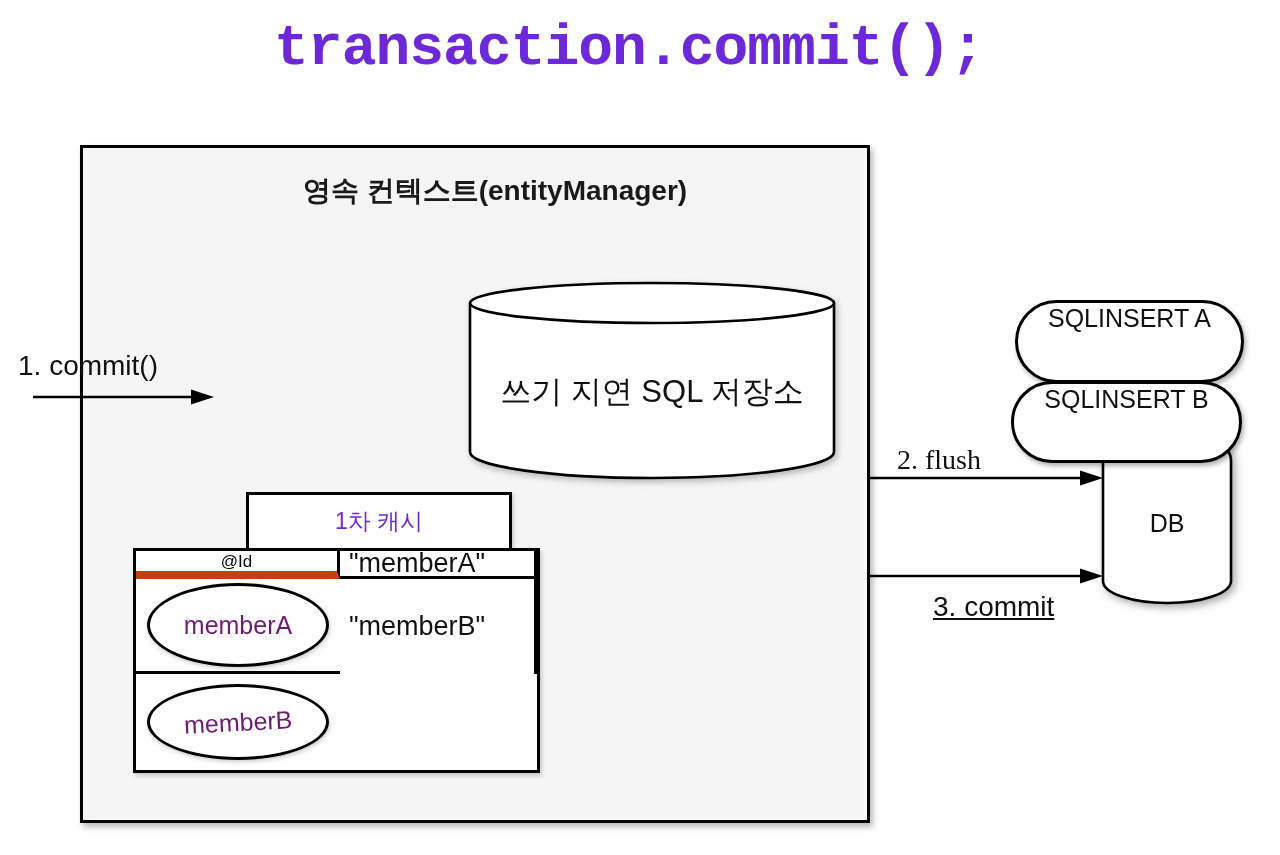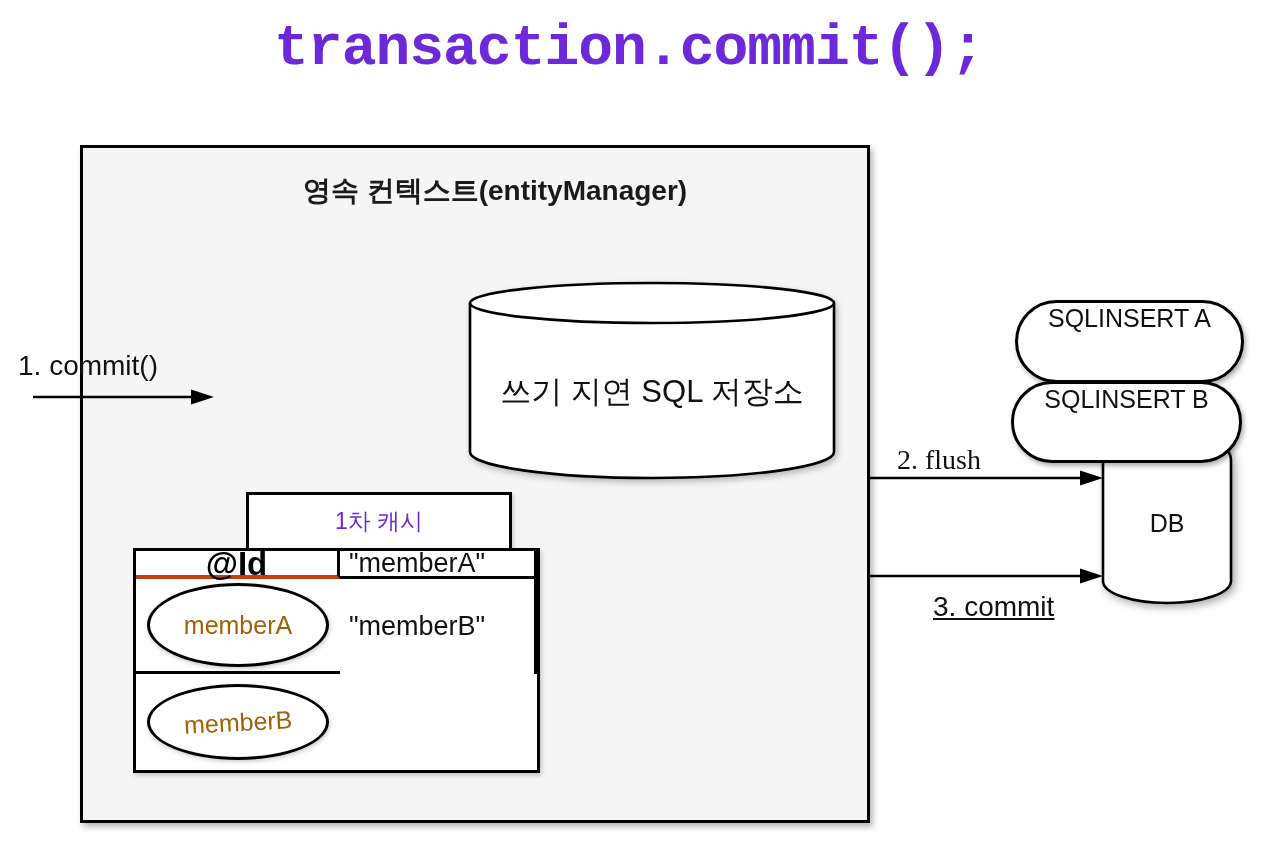--- a/index.html
+++ b/index.html
@@ -86,40 +86,40 @@
     background: #fff;
     z-index: 2;
     display: grid;
     grid-template-columns: 204px 1fr;
     grid-template-rows: 28px 95px 1fr;
     box-shadow: 2px 3px 4px rgba(0,0,0,0.18);
   }
   .cell { display: flex; align-items: center; }
   .cell.col1 { border-right: 3px solid #000; }
   .cell.head {
-    border-bottom: 4px solid #c2410c;
+    border-bottom: 8px solid #c2410c;
     justify-content: center;
-    font-weight: bold;
-    font-size: 33px;
+    font-weight: normal;
+    font-size: 17px;
     line-height: 25px;
   }
   .cell.row1 { border-bottom: 3px solid #000; }
   .cell.idcell {
     font-size: 27px;
     padding-left: 9px;
     color: #111;
   }
   .cell.entitycell { justify-content: center; }
   .entity-ellipse {
     border: 3px solid #000;
     border-radius: 50%;
     background: #fff;
     display: flex; align-items: center; justify-content: center;
     font-size: 25px;
-    color: #a16207;
+    color: #701a75;
     filter: drop-shadow(1px 2px 2px rgba(0,0,0,0.2));
   }
   .entity-ellipse.ea { width: 182px; height: 84px; }
   .entity-ellipse.eb { width: 182px; height: 76px; }
   .entity-ellipse.eb span { transform: rotate(-3deg); }
 
   
   .flow-label {
     position: absolute;
     font-size: 28px;

